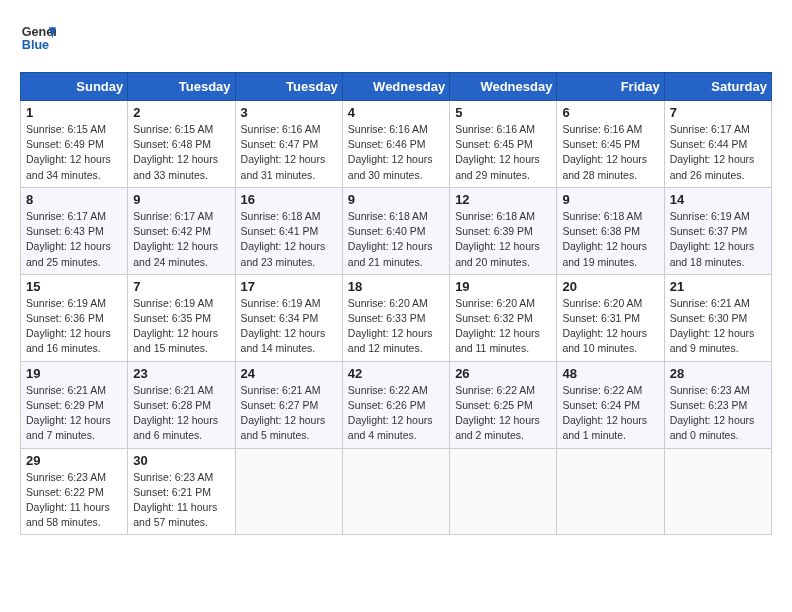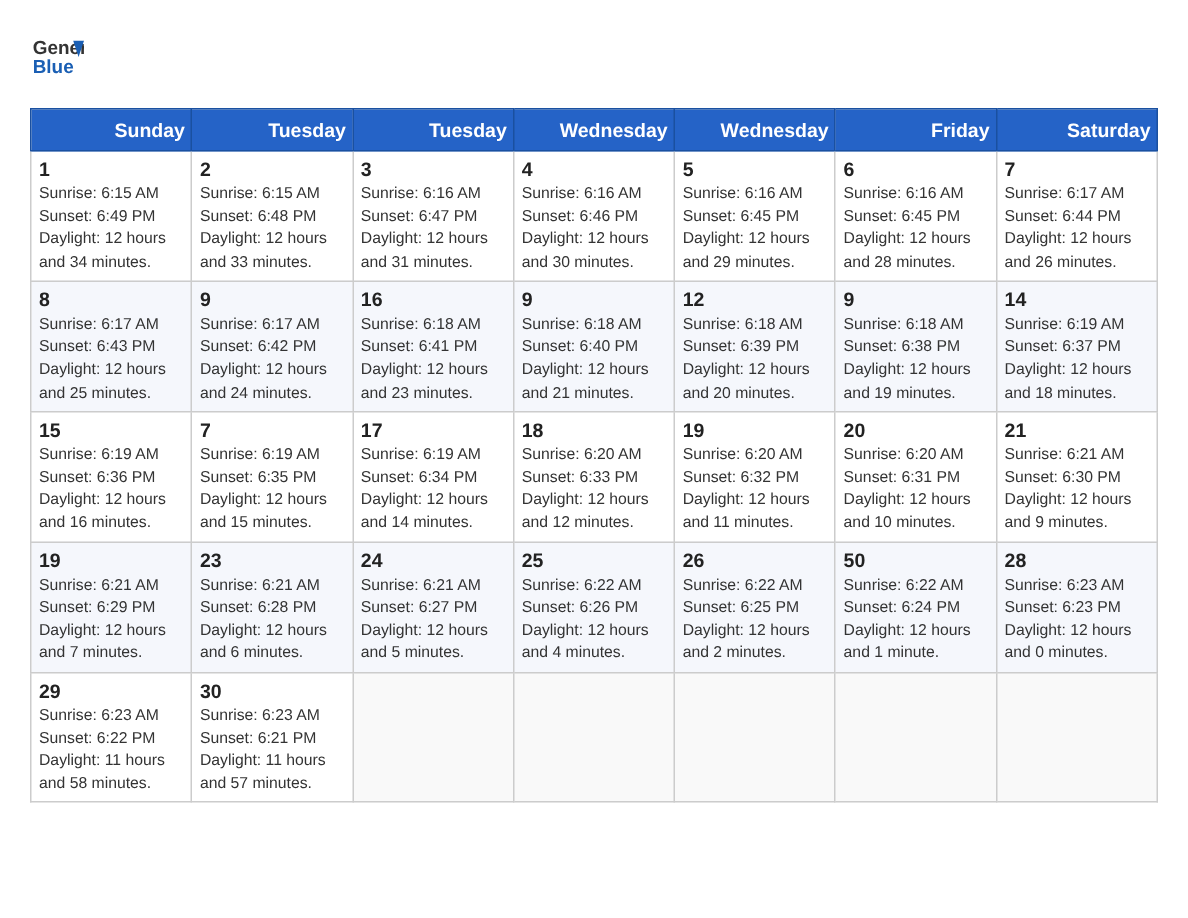--- a/index.html
+++ b/index.html
@@ -325,39 +325,39 @@
         <td>
         <span class="day-number">24</span>
         <div class="day-info">
           Sunrise: 6:21 AM<br>
           Sunset: 6:27 PM<br>
           Daylight: 12 hours
 and 5 minutes.
         </div>
       </td>
         <td>
-        <span class="day-number">25</span>
+        <span class="day-number">42</span>
         <div class="day-info">
           Sunrise: 6:22 AM<br>
           Sunset: 6:26 PM<br>
           Daylight: 12 hours
 and 4 minutes.
         </div>
       </td>
         <td>
         <span class="day-number">26</span>
         <div class="day-info">
           Sunrise: 6:22 AM<br>
           Sunset: 6:25 PM<br>
           Daylight: 12 hours
 and 2 minutes.
         </div>
       </td>
         <td>
-        <span class="day-number">50</span>
+        <span class="day-number">48</span>
         <div class="day-info">
           Sunrise: 6:22 AM<br>
           Sunset: 6:24 PM<br>
           Daylight: 12 hours
 and 1 minute.
         </div>
       </td>
         <td>
         <span class="day-number">28</span>
         <div class="day-info">

